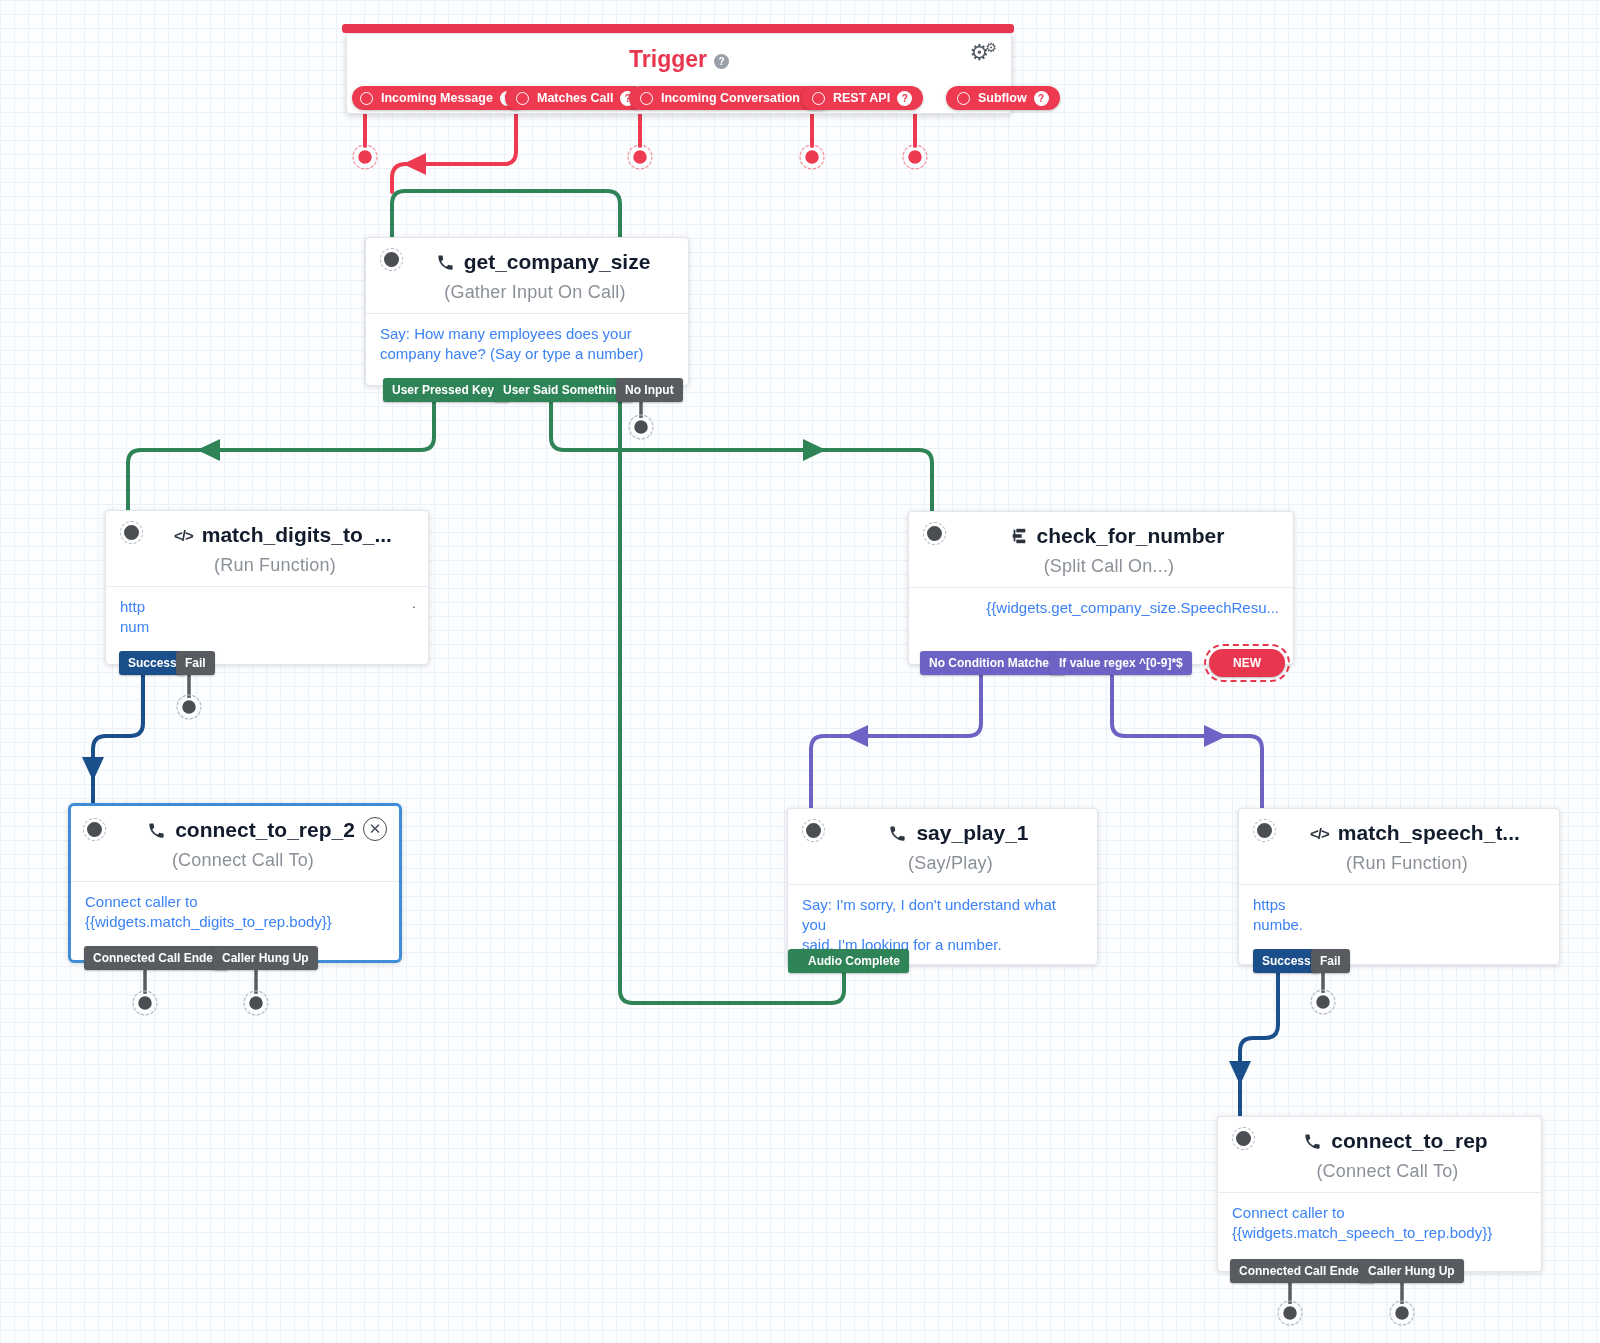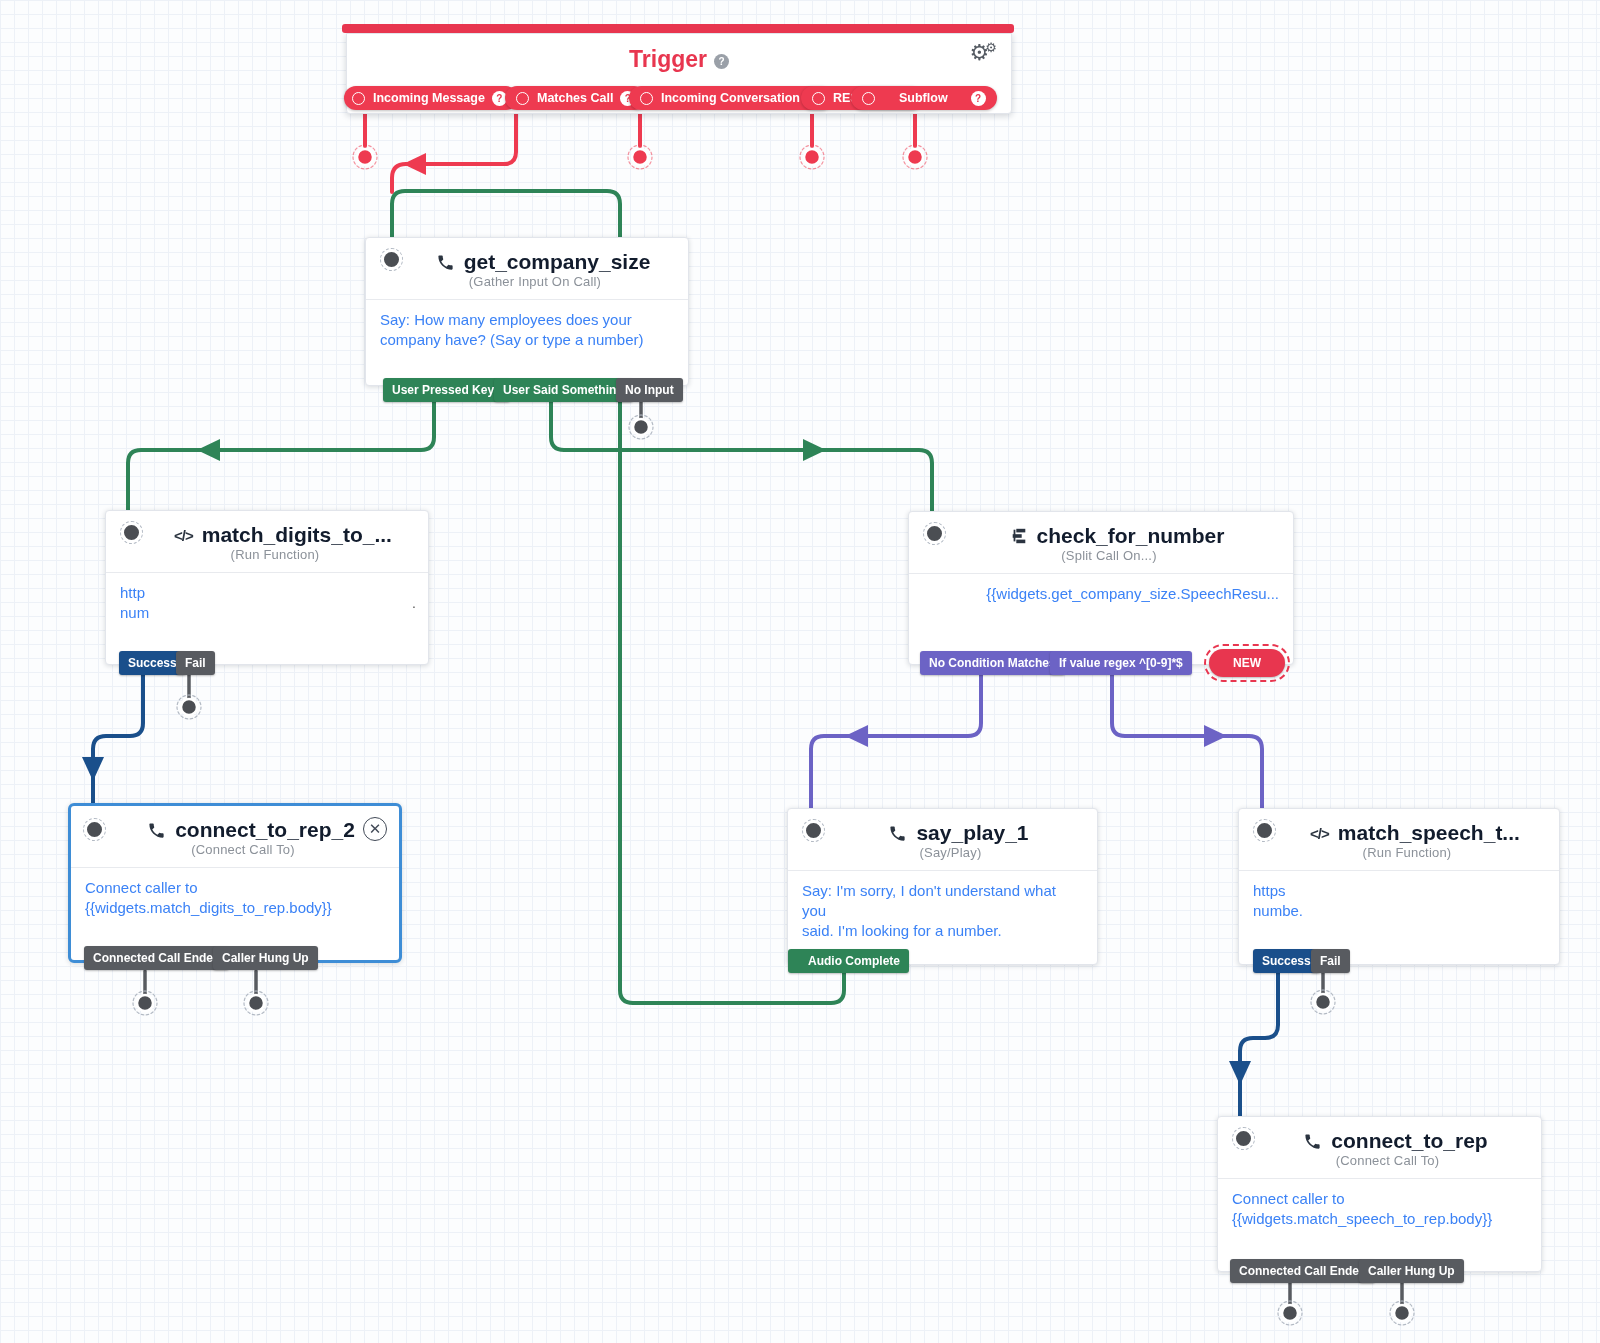--- a/index.html
+++ b/index.html
@@ -11,21 +11,21 @@
       linear-gradient(90deg,#edf1f7 1px, transparent 1px),
       linear-gradient(#e1e8f1 1px, transparent 1px),
       linear-gradient(90deg,#e1e8f1 1px, transparent 1px);
     background-size:14px 14px,14px 14px,70px 70px,70px 70px;}
   svg.wires{position:absolute;left:0;top:0;z-index:1;}
   .card{position:absolute;z-index:2;background:#fff;border:1px solid #e2e5eb;border-radius:4px;
     box-shadow:0 1px 5px rgba(18,28,45,.16);}
   .card.selected{border:3px solid #3E8DD6;border-radius:6px;}
   .w-title{margin-top:12px;text-align:center;font-size:21px;font-weight:700;color:#121C2D;
     display:flex;align-items:center;justify-content:center;gap:9px;white-space:nowrap;padding-left:32px;}
-  .w-type{text-align:center;font-size:13px;color:#8b9199;letter-spacing:.2px;padding-left:16px;}
+  .w-type{margin-top:8px;text-align:center;font-size:18px;color:#8b9199;letter-spacing:.2px;padding-left:16px;}
   .w-divider{margin-top:10px;border-top:1px solid #e8eaee;}
   .w-body{margin:10px 14px 0 14px;font-size:15px;line-height:1.32;color:#3b82f6;white-space:pre-line;}
   .w-body.centered{text-align:right;}
   .t-btn{position:absolute;white-space:nowrap;color:#fff;font-size:12px;font-weight:700;
     padding:5px 9px;border-radius:3px;box-shadow:0 1px 2px rgba(0,0,0,.25);cursor:pointer;}
   .t-green{background:#2E8457;}
   .t-gray{background:#585B60;}
   .t-blue{background:#1A4F8B;}
   .t-purple{background:#6C63C5;}
   .t-new{background:#E8364F;border-radius:16px;padding:7px 24px;outline:2px dashed #E8364F;outline-offset:3px;}
@@ -121,41 +121,41 @@
     </g>
   </svg>
 
   <div class="trigger-bar"></div>
   <section class="trigger-card">
     <div class="trig-title">
       <span>Trigger</span><span class="help-badge help-gray">?</span>
     </div>
     <div class="gears">⚙<span class="gear-sm">⚙</span></div>
   </section>
-  <div class="pill" style="left:344px;padding-left:8px;">
+  <div class="pill" style="left:352px;padding-left:8px;">
     <span class="pill-circle"></span>
     <span>Incoming Message</span>
     <span class="help-badge help-white">?</span>
   </div>
   <div class="pill" style="left:505px;">
     <span class="pill-circle"></span>
     <span>Matches Call</span>
     <span class="help-badge help-white">?</span>
   </div>
   <div class="pill" style="left:629px;">
     <span class="pill-circle"></span>
     <span>Incoming Conversation</span>
     <span class="help-badge help-white">?</span>
   </div>
   <div class="pill" style="left:801px;">
     <span class="pill-circle"></span>
     <span>REST API</span>
     <span class="help-badge help-white">?</span>
   </div>
-  <div class="pill" style="left:851px;gap:16px;">
+  <div class="pill" style="left:946px;">
     <span class="pill-circle"></span>
     <span>Subflow</span>
     <span class="help-badge help-white">?</span>
   </div>
 
   <section class="card" style="left:365px;top:237px;width:322px;height:147px;">
     <span class="in-dot"></span>
     <div class="w-title">
       <span class="w-icon">
         <svg width="19" height="19" viewBox="0 0 24 24" fill="#2b3440">

